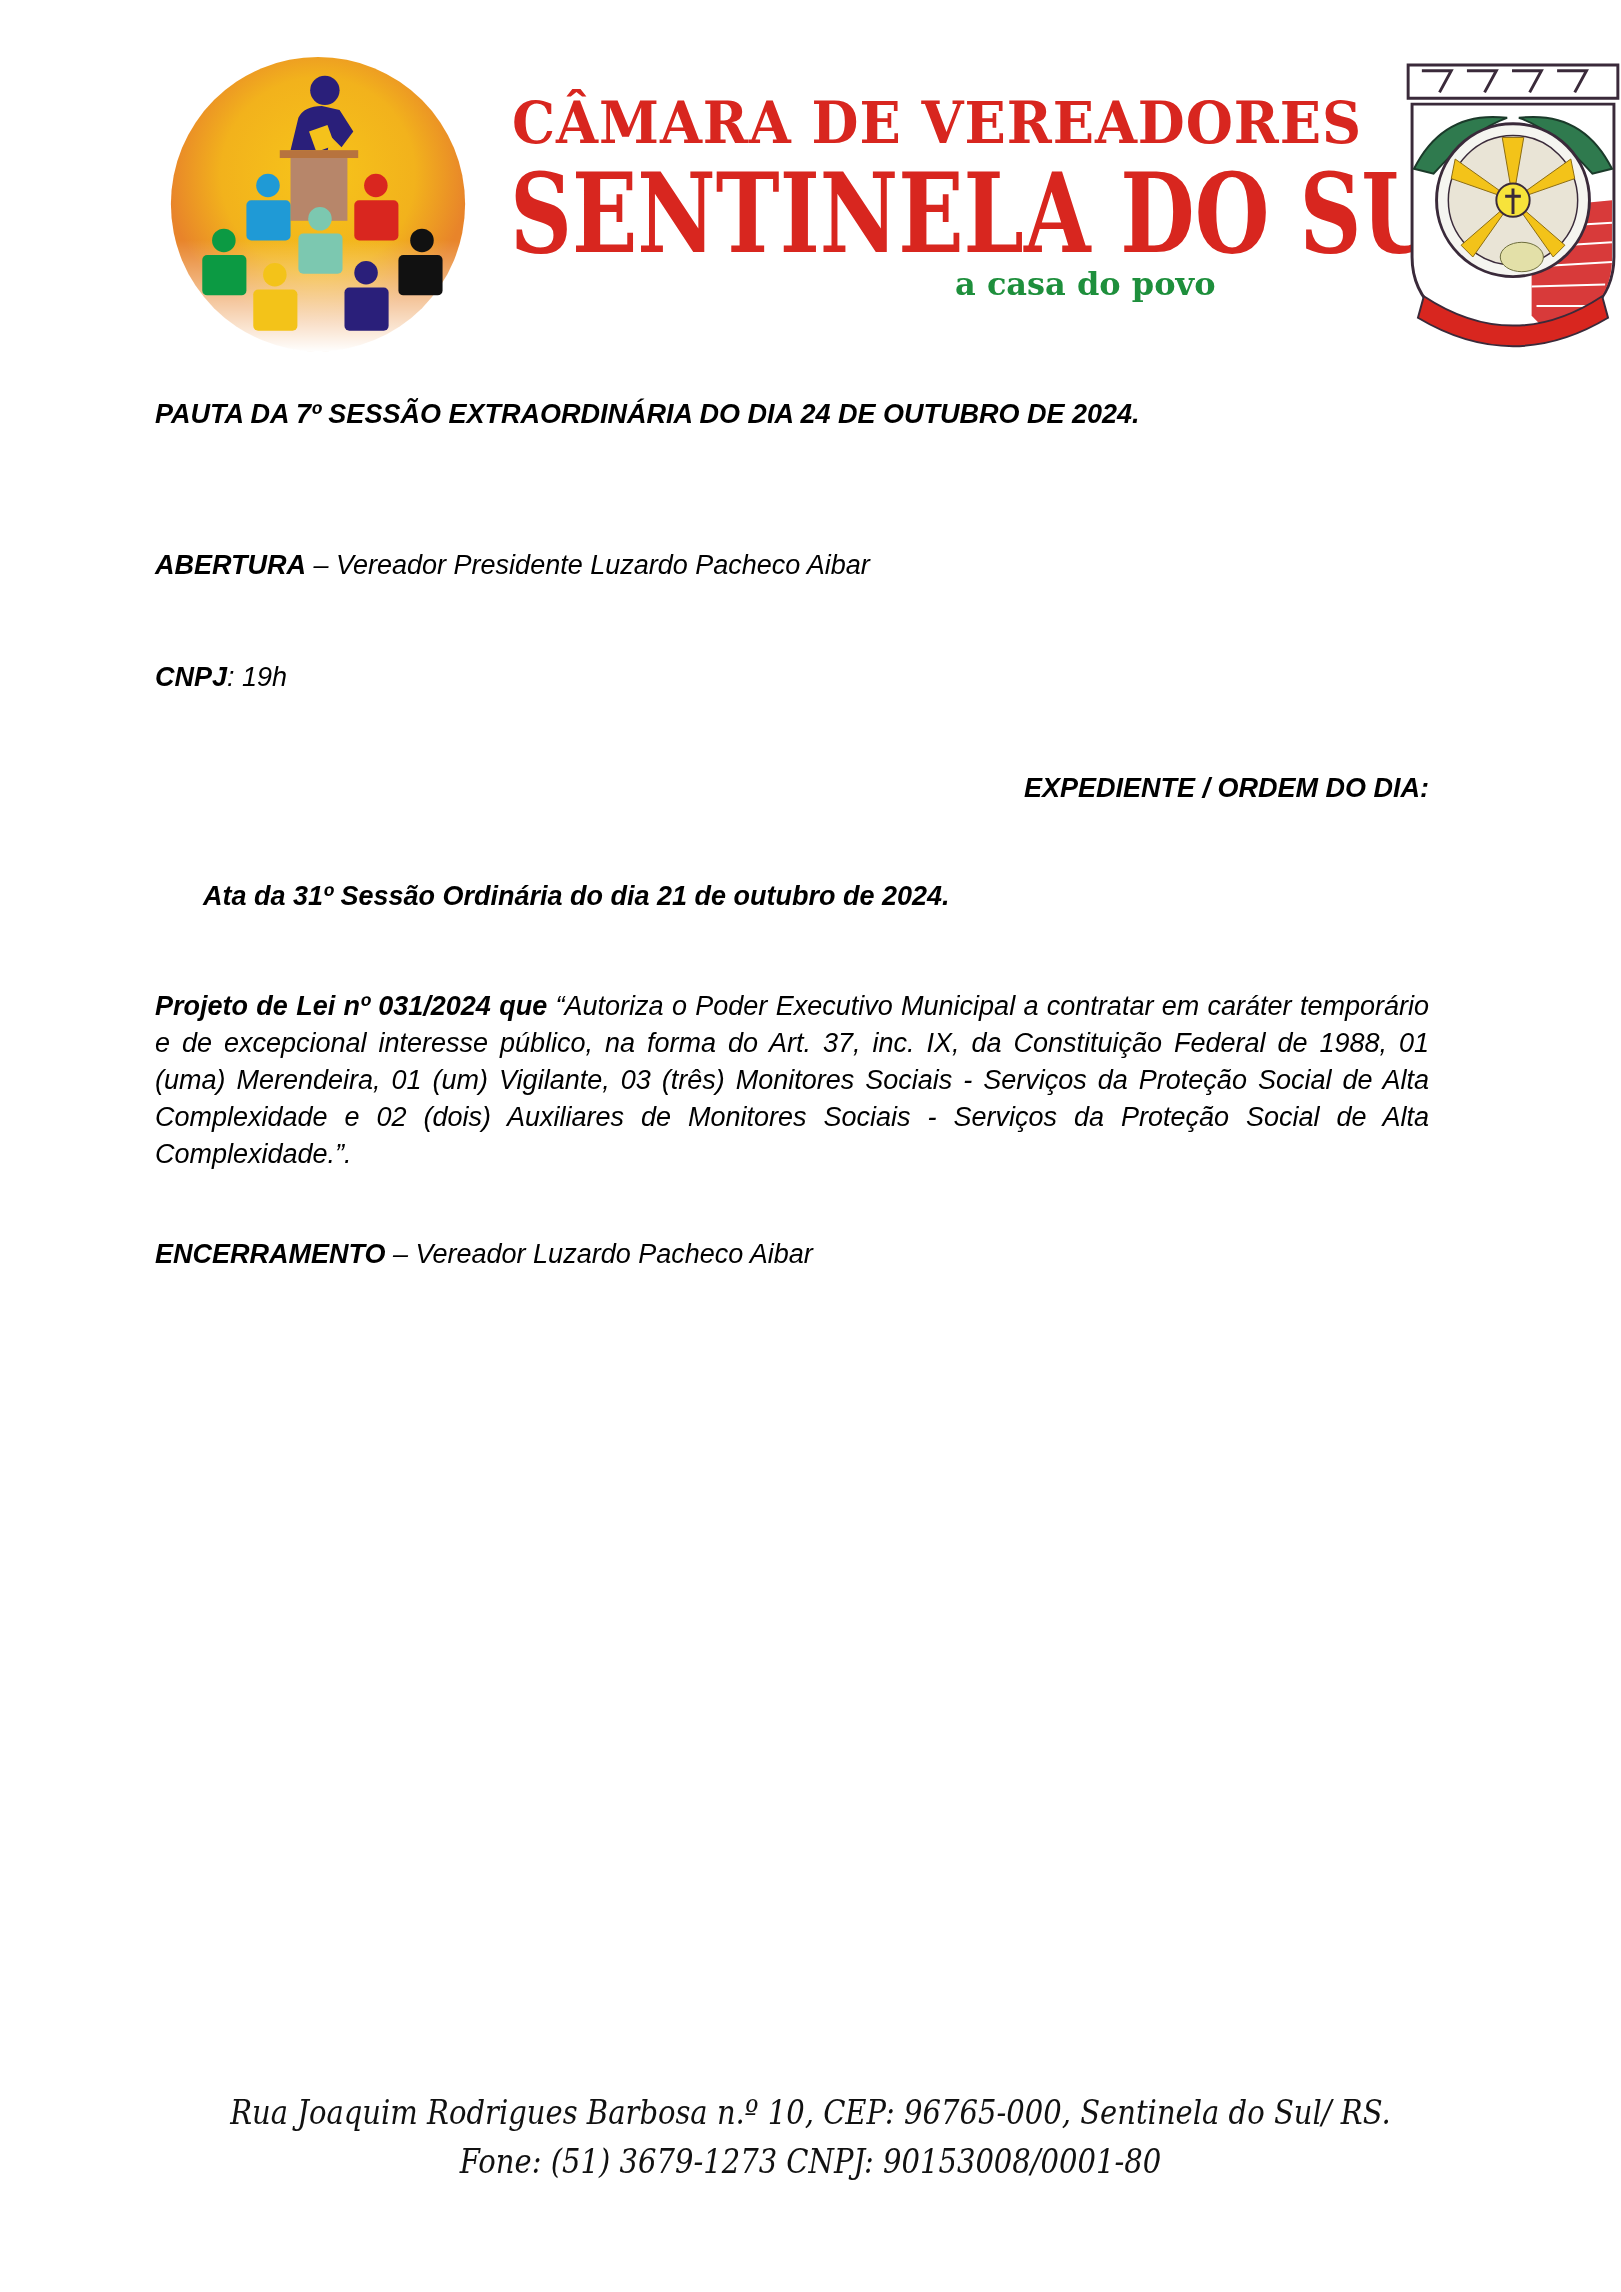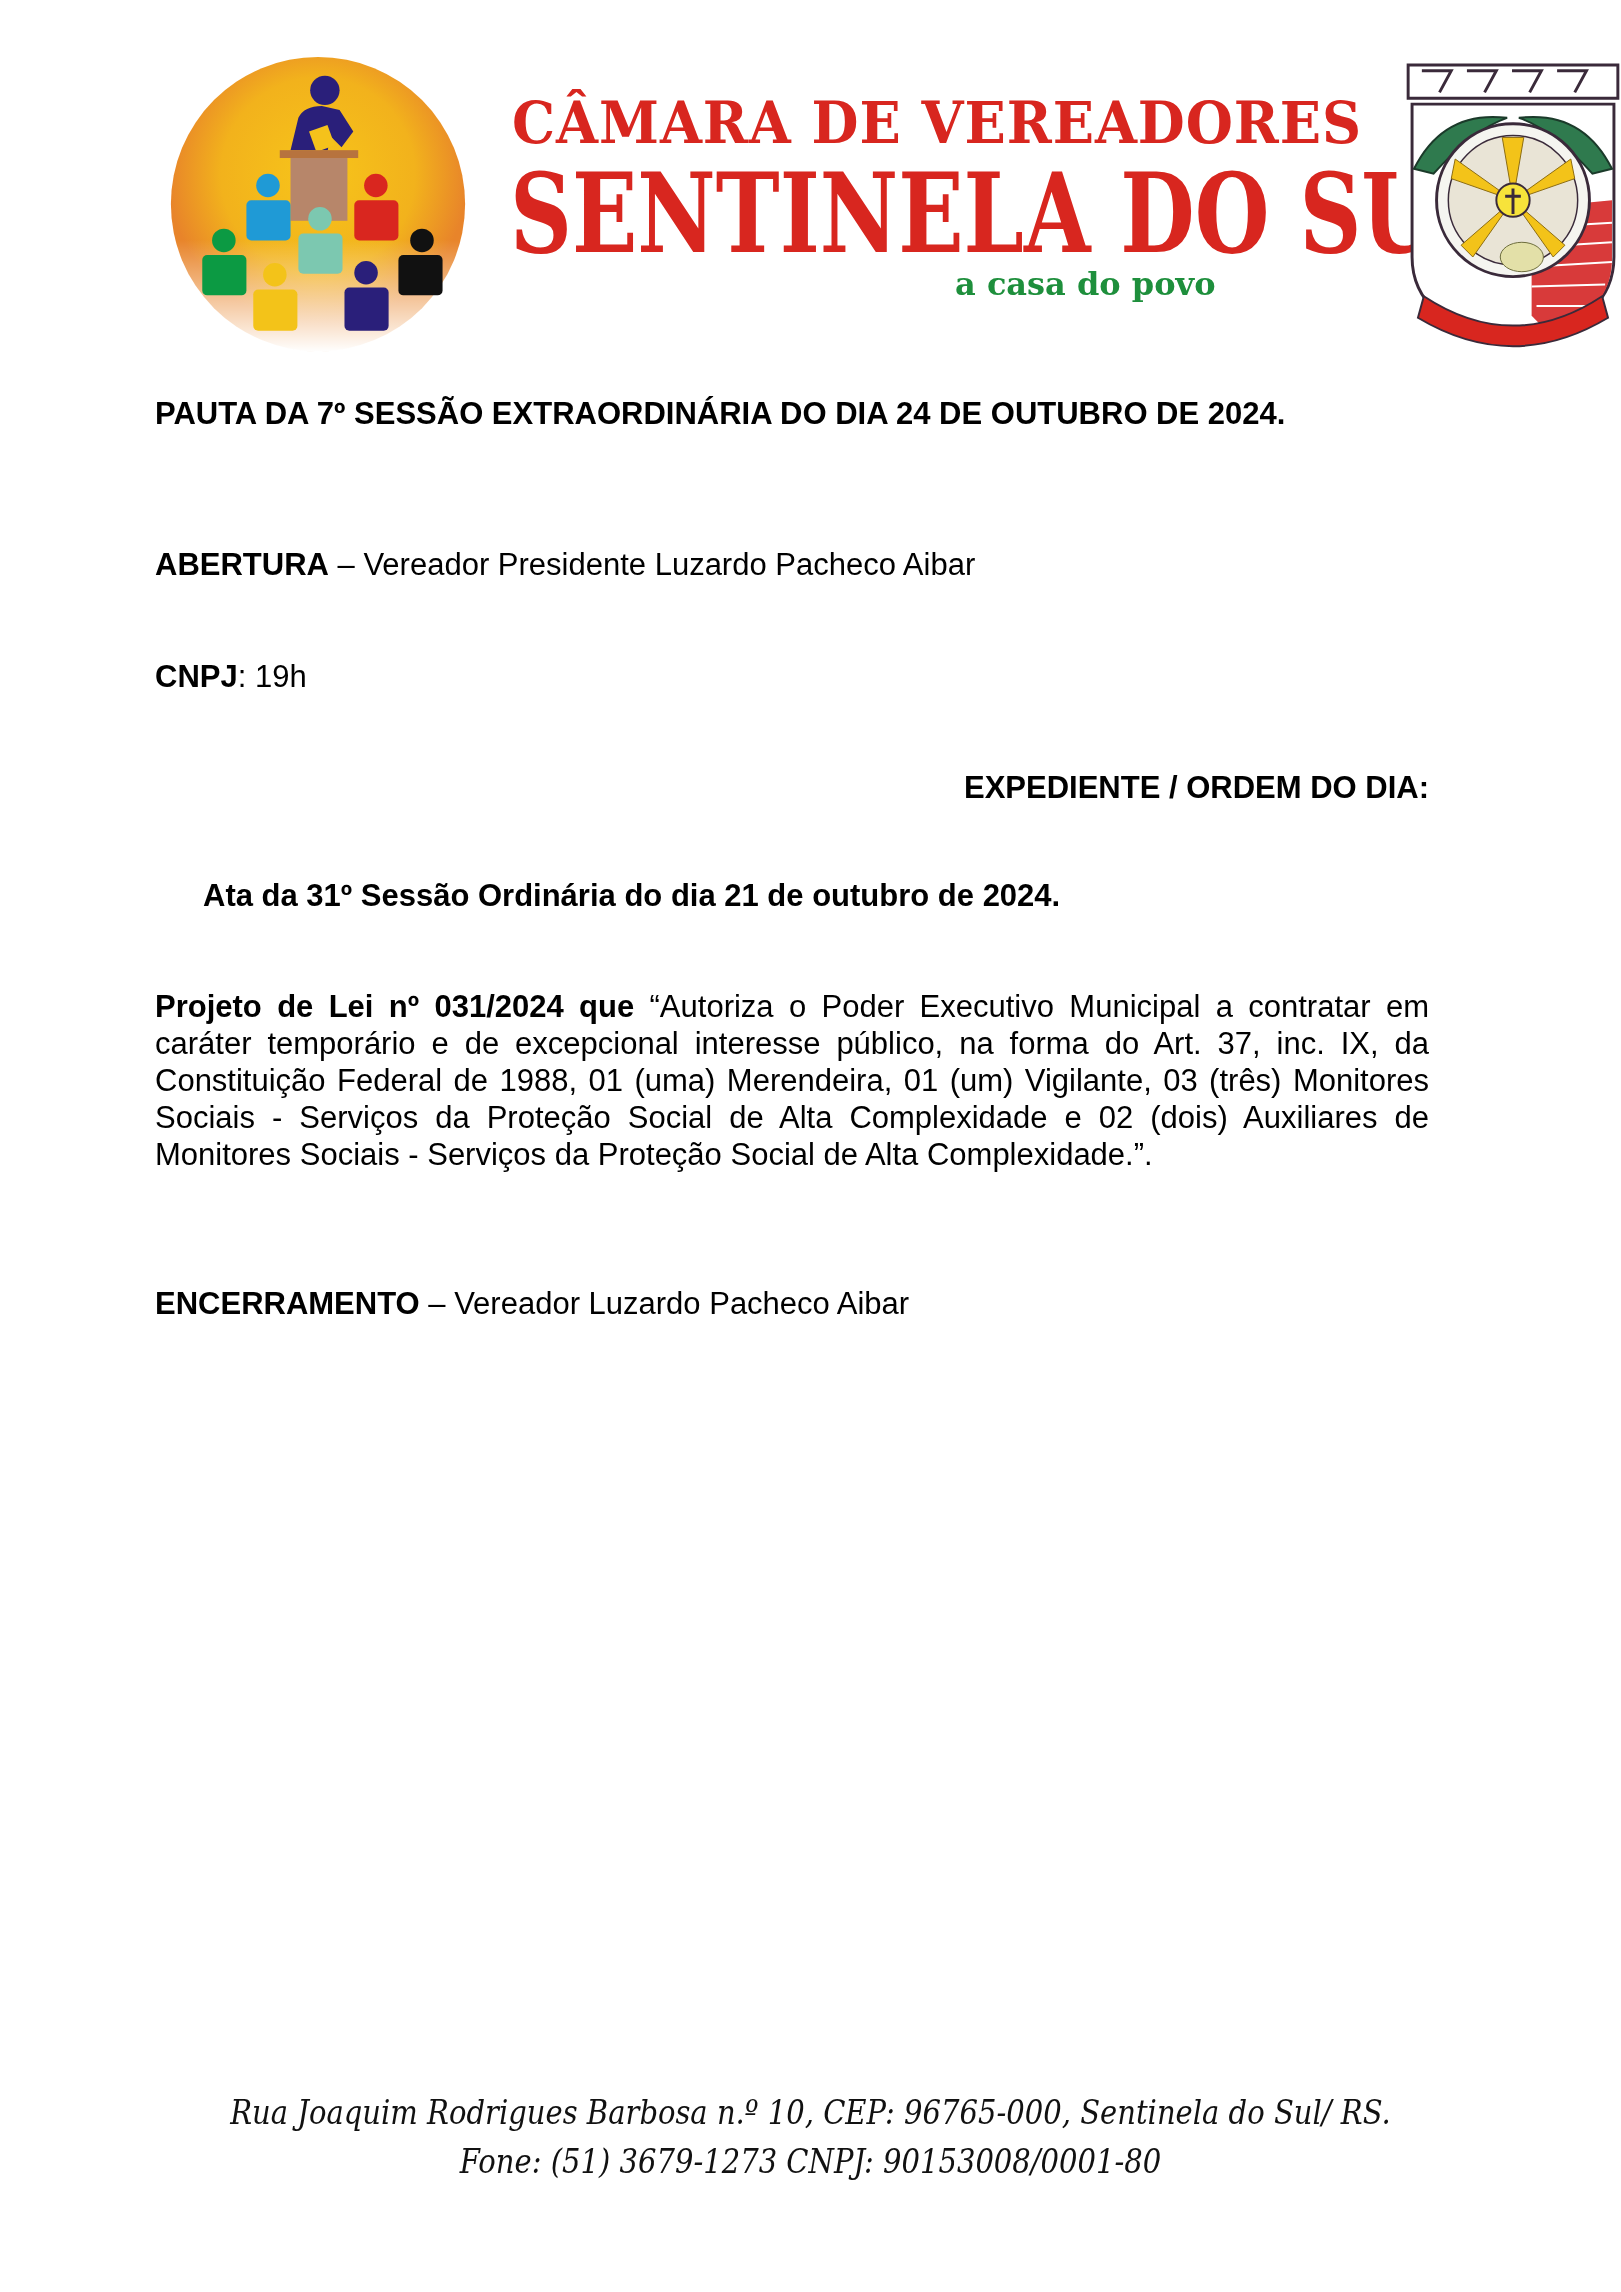--- a/index.html
+++ b/index.html
@@ -6,29 +6,29 @@
   body { width: 1621px; height: 2293px; position: relative; overflow: hidden; font-family: "Liberation Sans", sans-serif; color: #000; }
 
   .header { position: absolute; left: 0; top: 0; width: 1363px; height: 372px; }
   .logo-left { position: absolute; left: 165px; top: 57px; width: 306px; height: 306px; }
   .brand { position: absolute; left: 510px; top: 94px; width: 863px; }
   .brand-line1 { position: absolute; left: 2px; top: 0; font-family: "DejaVu Serif", serif; font-weight: bold; color: #d8261f; font-size: 57px; letter-spacing: 1px; transform: scaleX(0.95); transform-origin: left; white-space: nowrap; line-height: 1; }
   .brand-line2 { position: absolute; left: 0; top: 65px; font-family: "DejaVu Serif", serif; font-weight: bold; color: #d8261f; font-size: 110px; letter-spacing: 0px; transform: scaleX(0.78); transform-origin: left; white-space: nowrap; line-height: 1; }
   .brand-line3 { position: absolute; left: 445px; top: 174px; font-family: "DejaVu Serif", serif; font-weight: bold; color: #1e8f3c; font-size: 32px; white-space: nowrap; line-height: 1; }
   .crest { position: absolute; left: 1404px; top: 61px; width: 218px; height: 294px; }
 
-  .doc { position: absolute; left: 155px; width: 1274px; font-size: 31px; line-height: 36px; }
+  .doc { position: absolute; left: 155px; width: 1274px; font-size: 27px; line-height: 36px; font-style: italic; }
   .b { font-weight: bold; }
   .title { top: 396px; font-weight: bold; white-space: nowrap; }
   .abertura { top: 547px; white-space: nowrap; }
   .hora { top: 659px; white-space: nowrap; }
   .expediente { top: 770px; font-weight: bold; white-space: nowrap; text-align: right; }
   .ata { top: 878px; font-weight: bold; white-space: nowrap; margin-left: 48px; }
   .projeto { top: 988px; width: 1274px; text-align: justify; line-height: 37px; }
-  .encerramento { top: 1286px; white-space: nowrap; }
+  .encerramento { top: 1236px; white-space: nowrap; }
 
   .footer { position: absolute; left: 0; top: 2088px; width: 1621px; text-align: center; font-family: "DejaVu Serif", serif; font-style: italic; font-size: 33px; line-height: 49px; color: #111; }
   .footer div { transform: scaleX(0.88); transform-origin: center; }
 </style>
 </head>
 <body>
 
 <div class="header">
 
   <svg class="logo-left" viewBox="0 0 312 312">

